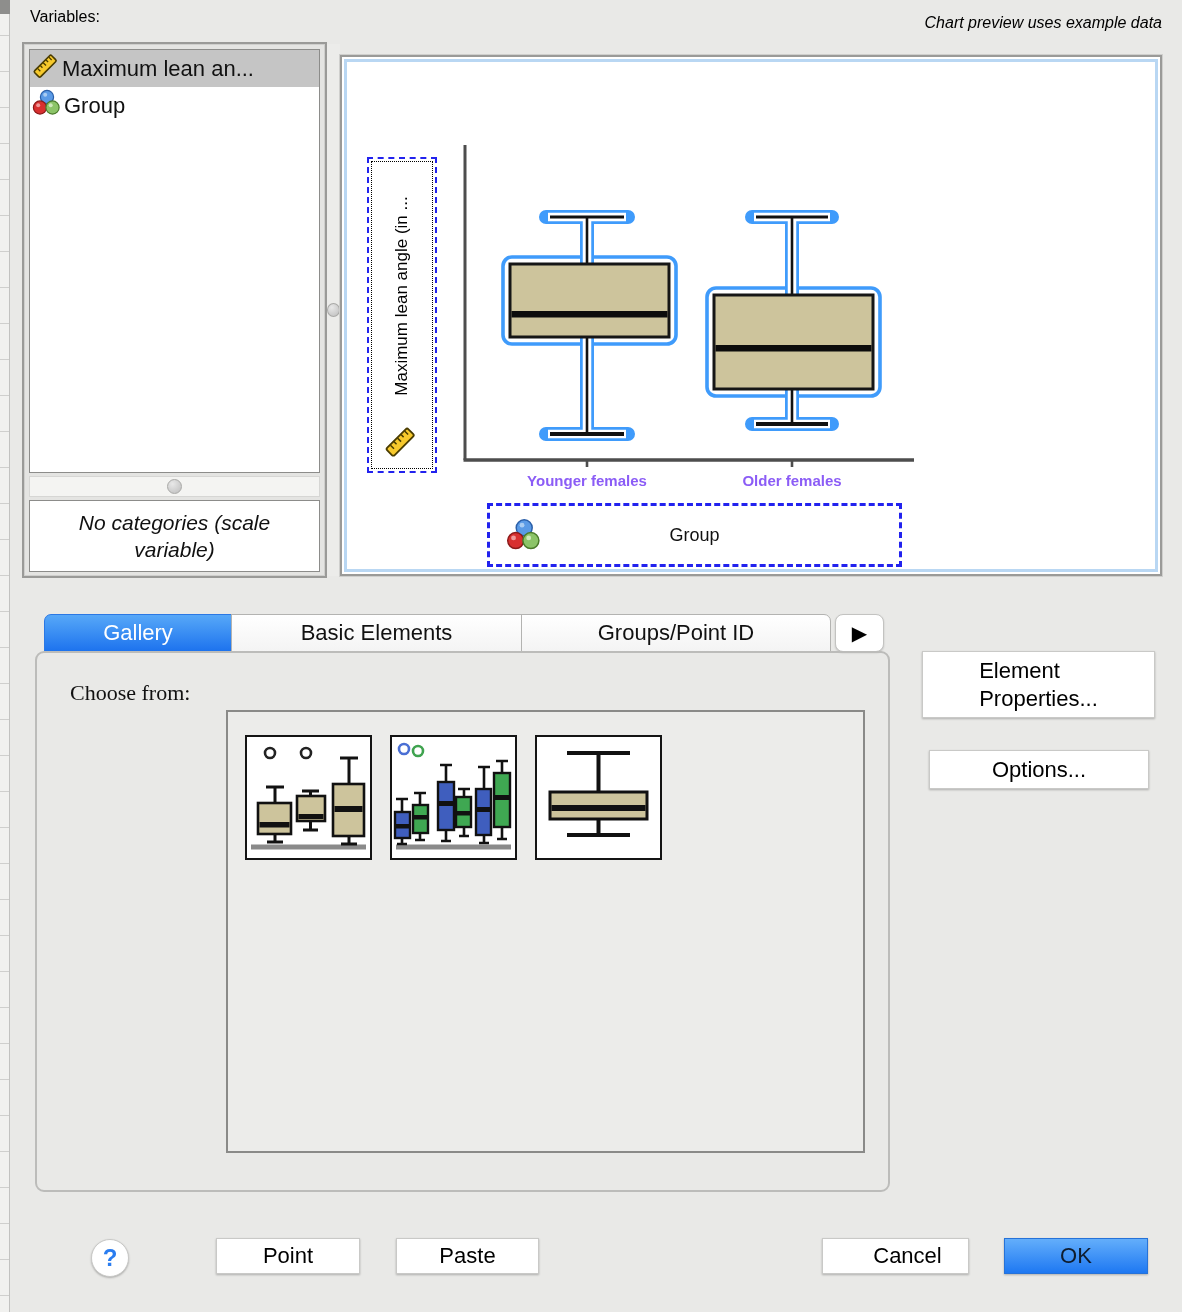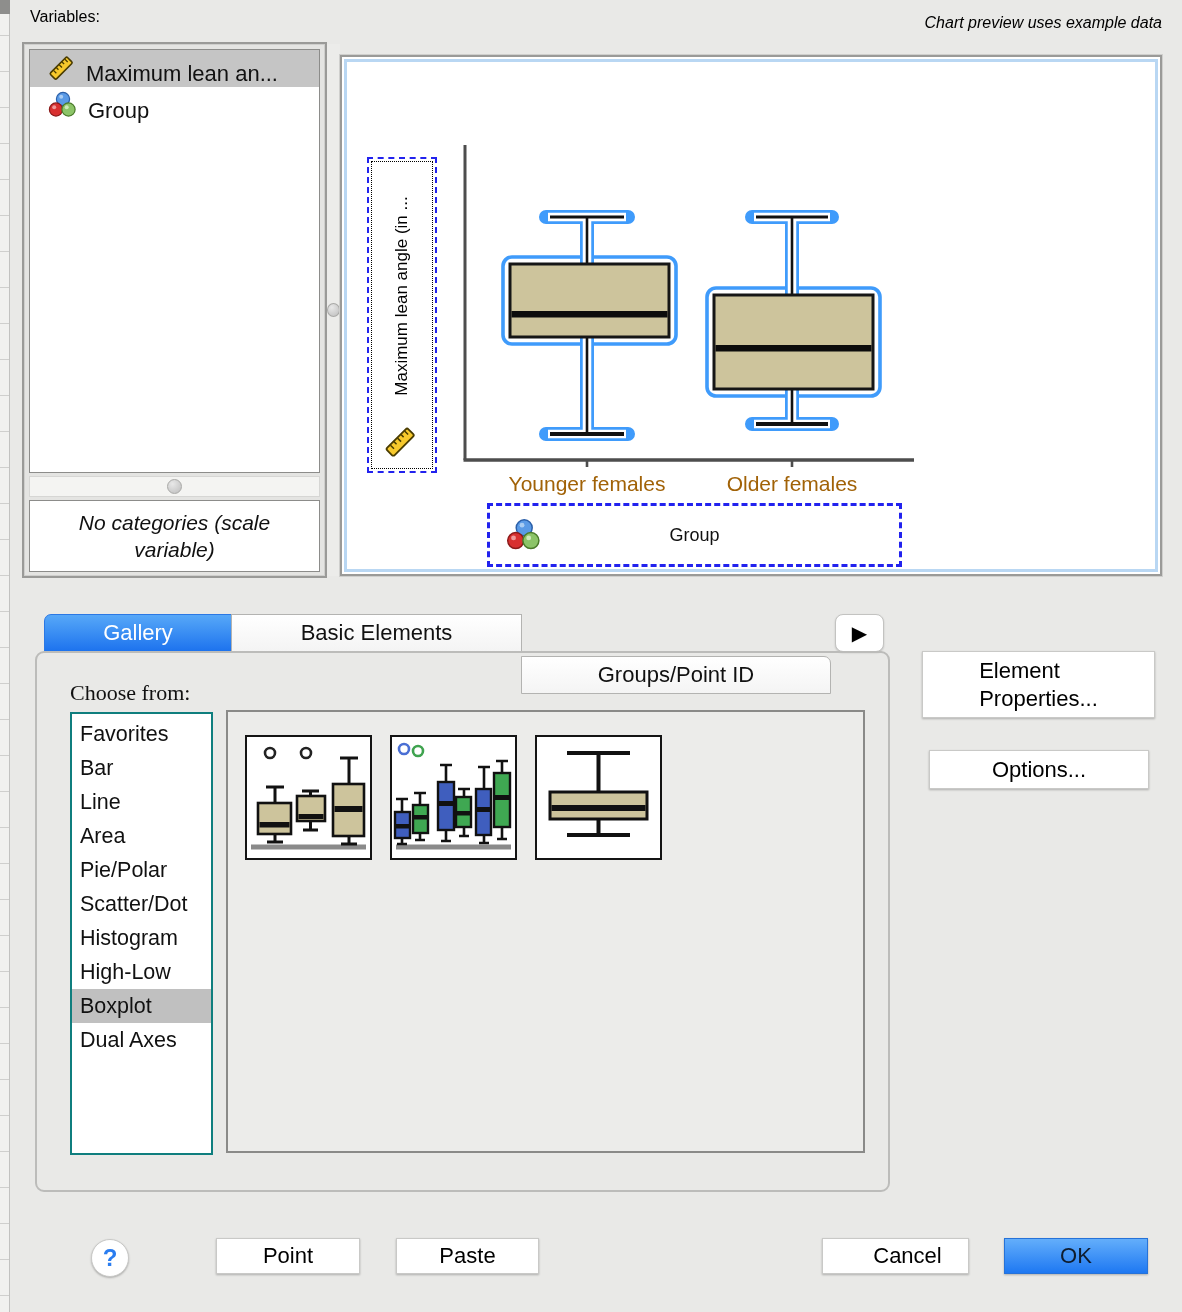--- a/index.html
+++ b/index.html
@@ -13,21 +13,21 @@
     border-right:1px solid #c2c2c0; }
   .left-strip .corner { position:absolute; left:0; top:0; width:10px; height:14px; background:#8e8e8c; }
 
   .lbl { position:absolute; font-size:16px; color:#000; }
   .italic { font-style:italic; }
 
   
   .variables-panel { position:absolute; left:22px; top:42px; width:305px; height:536px;
     border:2px solid #9a9a98; background:#e4e4e2; box-shadow:inset 0 0 0 1px #cfcfcd; }
   .var-list { position:absolute; left:5px; top:5px; width:291px; height:424px; background:#fff; border:1px solid #8c8c8a; overflow:hidden; }
-  .var-item { display:flex; align-items:flex-end; gap:12px; height:37px; padding:0 18px; font-size:22px; }
+  .var-item { display:flex; align-items:center; gap:4px; height:37px; padding:0 2px; font-size:22px; }
   .var-item.selected { background:#c5c5c5; }
   .var-item .txt { white-space:nowrap; overflow:hidden; }
   .h-splitter { position:absolute; left:5px; top:432px; width:291px; height:21px; background:#f4f4f2; border:1px solid #d6d6d4; display:flex; align-items:center; justify-content:center; }
   .grip { width:15px; height:15px; border-radius:50%; background:radial-gradient(circle at 35% 30%,#e8e8e8,#bdbdbd); border:1px solid #a9a9a7; }
   .no-categories { position:absolute; left:5px; top:456px; width:291px; height:72px; background:#fff; border:1px solid #8c8c8a;
     font-style:italic; font-size:21px; text-align:center; display:flex; align-items:center; justify-content:center; line-height:1.3; padding:0 10px; }
 
   
   .v-splitter { position:absolute; left:327px; top:44px; width:13px; height:532px; background:#ececea; display:flex; align-items:center; justify-content:center; }
   .v-splitter .grip { width:14px; height:14px; }
@@ -38,21 +38,21 @@
   .preview-canvas { position:absolute; inset:2px; background:#fff; border:3px solid #b9d7f3; }
   .preview-chart { position:absolute; left:0; top:0; }
 
   .y-dropzone { position:absolute; left:20px; top:95px; width:70px; height:316px;
     border:2px dashed #2222ee; background:#fff; }
   .y-dropzone .inner { position:absolute; inset:2px; border:1px dotted #000; }
   .y-drop-label { position:absolute; left:50%; top:44%; transform:translate(-50%,-50%) rotate(-90deg); transform-origin:center;
     white-space:nowrap; font-size:17px; color:#000; }
   .y-drop-ruler { position:absolute; left:14px; bottom:8px; }
 
-  .x-tick-label { position:absolute; top:410px; font-size:21px; font-weight:400; color:#a16207; transform:translateX(-50%); white-space:nowrap; }
+  .x-tick-label { position:absolute; top:410px; font-size:15px; font-weight:700; color:#8b5cf6; transform:translateX(-50%); white-space:nowrap; }
 
   .group-dropzone { position:absolute; left:140px; top:441px; width:415px; height:64px;
     border:3px dashed #2222ee; background:#fff; display:flex; align-items:center; }
   .group-dropzone .balls { position:absolute; left:16px; top:12px; }
   .group-dropzone .txt { width:100%; text-align:center; font-size:18px; }
 
   
   .tabs { position:absolute; left:44px; top:614px; height:38px; display:flex; }
   .tab { height:38px; display:flex; align-items:center; justify-content:center; font-size:22px;
     background:linear-gradient(#ffffff,#f4f4f4); border:1px solid #b3b3b1; margin-left:-1px; }
@@ -215,39 +215,27 @@
           </svg>
         </span>
         <span class="txt">Group</span>
       </div>
     </div>
   </div>
 
   <div class="tabs">
     <div class="tab active" style="width:188px;">Gallery</div>
     <div class="tab" style="width:291px;">Basic Elements</div>
-    <div class="tab last" style="width:310px;margin-top:42px;">Groups/Point ID</div>
+    <div class="tab last" style="width:310px;">Groups/Point ID</div>
     <div class="tab-arrow">▶</div>
   </div>
 
   <div class="tab-content"></div>
   <div class="choose-from">Choose from:</div>
 
-  <div class="type-list">
-    <div class="type-item">Favorites</div>
-    <div class="type-item">Bar</div>
-    <div class="type-item">Line</div>
-    <div class="type-item">Area</div>
-    <div class="type-item">Pie/Polar</div>
-    <div class="type-item">Scatter/Dot</div>
-    <div class="type-item">Histogram</div>
-    <div class="type-item">High-Low</div>
-    <div class="type-item selected">Boxplot</div>
-    <div class="type-item">Dual Axes</div>
-  </div>
 
   <div class="gallery-box">
 
     <div class="thumb t1">
       <svg width="123" height="121" viewBox="0 0 123 121">
         <line x1="4" y1="110" x2="119" y2="110" stroke="#8a8a8a" stroke-width="5"></line>
         <circle cx="23" cy="16" r="5" fill="#fff" stroke="#222" stroke-width="2.6"></circle>
         <circle cx="59" cy="16" r="5" fill="#fff" stroke="#222" stroke-width="2.6"></circle>
         <g stroke="#111" fill="none" stroke-width="3">
           <path d="M19 50 H37 M28 50 V66 M28 97 V105 M20 105 H36"></path>

